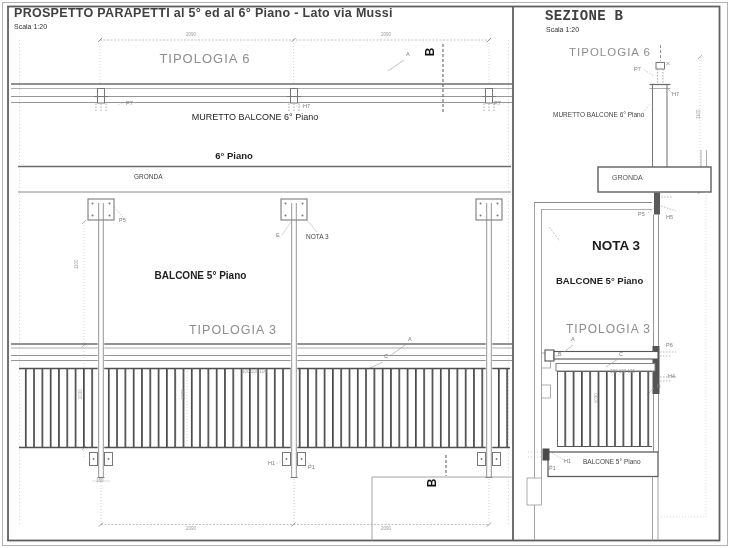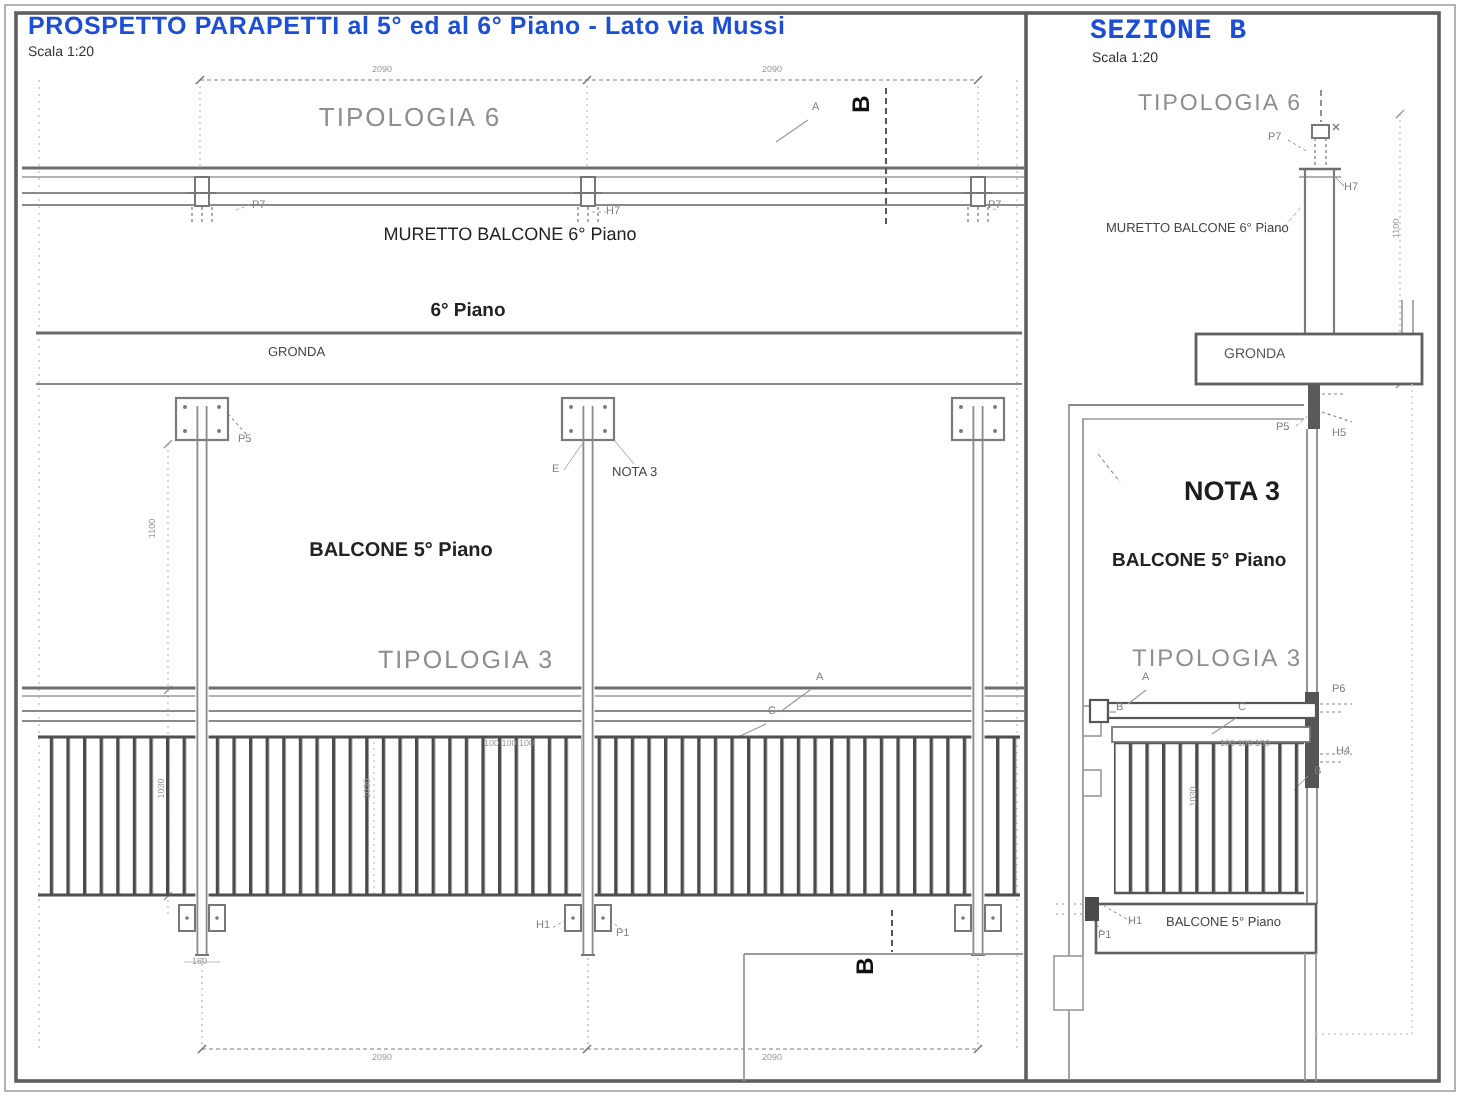--- a/index.html
+++ b/index.html
@@ -2,21 +2,21 @@
 <html><head>
 <meta charset="utf-8">
 <style>
   html,body{margin:0;padding:0;background:#fff;}
   #stage{position:relative;width:730px;height:548px;background:#fff;overflow:hidden;
          font-family:"Liberation Sans",sans-serif;}
   #stage svg{position:absolute;left:0;top:0;}
   .txt{position:absolute;white-space:nowrap;line-height:1;color:#2b2b2b;
        font-family:"Liberation Sans",sans-serif;}
   .c{text-align:center;}
-  .title{font-size:12.5px;font-weight:bold;color:#1d4ed8;letter-spacing:.3px;}
+  .title{font-size:12.5px;font-weight:bold;color:#404040;letter-spacing:.3px;}
   .scale{font-size:7px;color:#333;}
   .big-gray{font-size:13px;color:#8e8e8e;letter-spacing:1px;}
   .med-gray{font-size:11.5px;color:#8e8e8e;letter-spacing:1px;}
   .med{font-size:9.5px;color:#222;font-weight:bold;}
   .small{font-size:9px;color:#222;}
   .xs{font-size:7px;color:#555;}
   .xxs{font-size:6.5px;color:#444;}
   .ref{font-size:5.5px;color:#7d7d7d;}
   .dim{font-size:4.5px;color:#9a9a9a;}
   .rot{transform:rotate(-90deg);transform-origin:center;}

